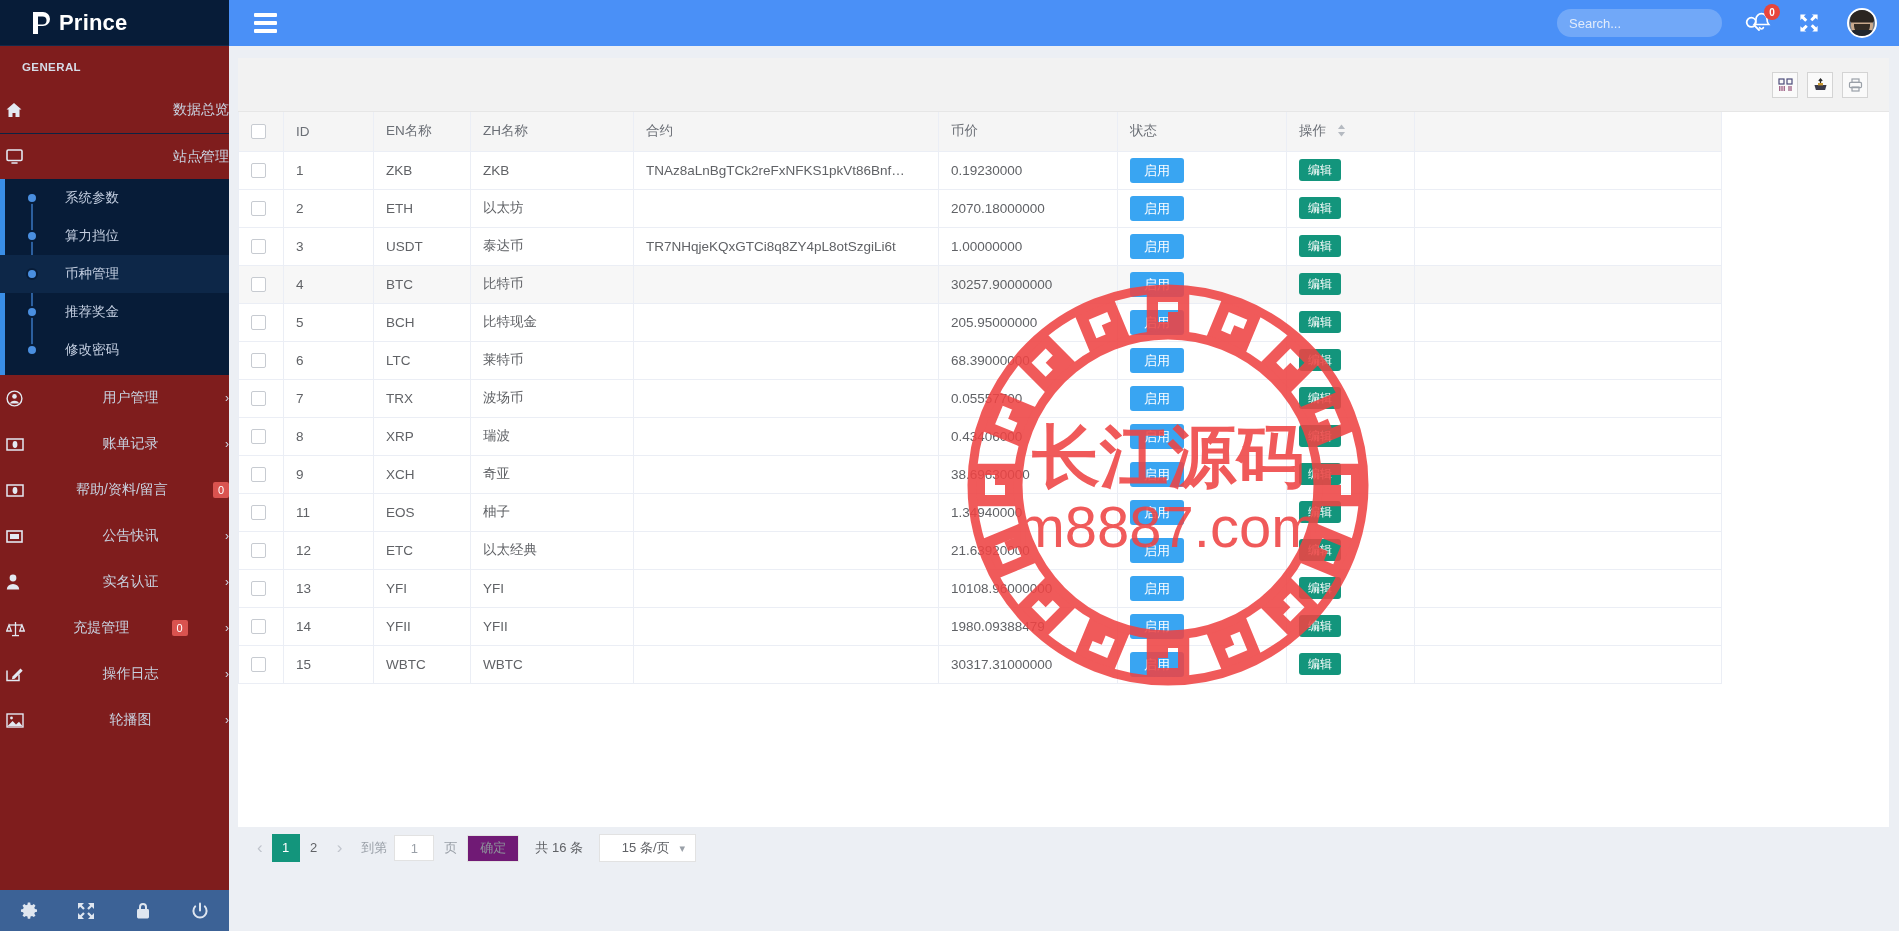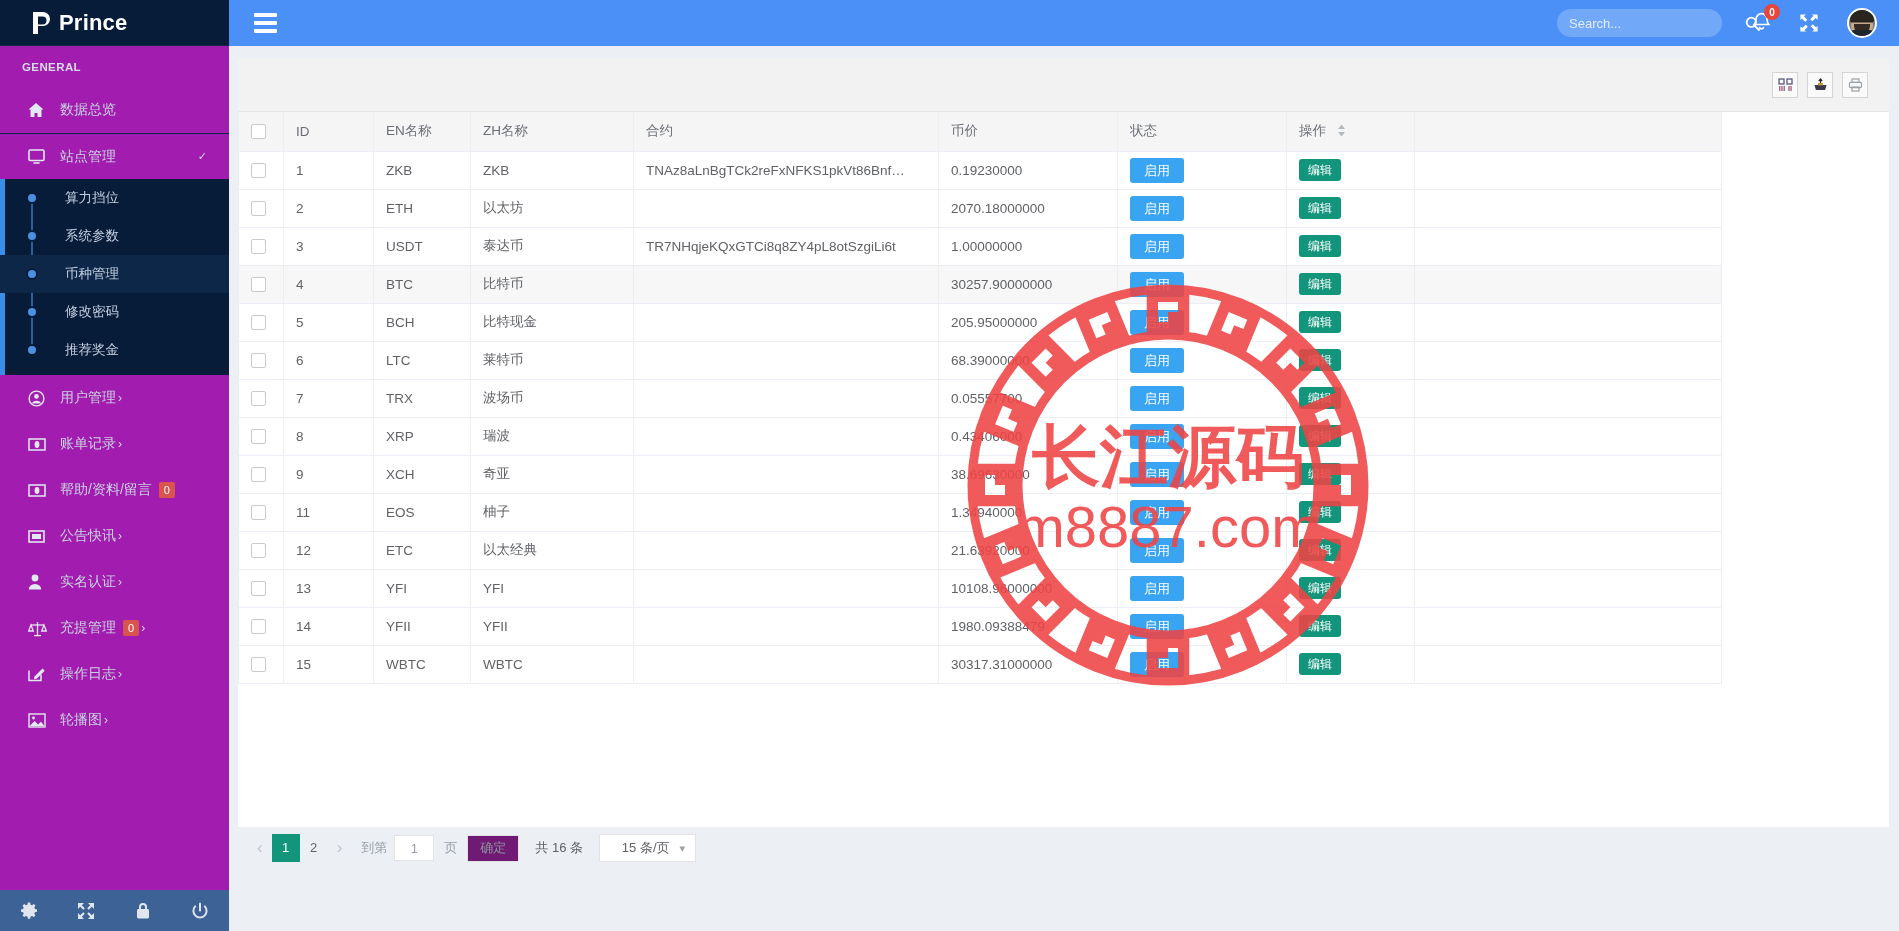--- a/index.html
+++ b/index.html
@@ -8,21 +8,21 @@
     font-family: "Liberation Sans", "DejaVu Sans", sans-serif;
     overflow: hidden;
     background: #eceff4;
   }
   #app { position: relative; width: 1899px; height: 931px; }
 
   
   #sidebar {
     position: absolute; left: 0; top: 0;
     width: 229px; height: 931px;
-    background: #a21caf;
+    background: #7f1d1d;
     color: #cfd8e6;
     z-index: 30;
   }
   .brand {
     height: 46px; background: #071c38;
     display: flex; align-items: center; padding-left: 27px;
     border-bottom: 1px solid #12294a;
   }
   .brand-logo {
     width: 26px; height: 26px; position: relative; margin-right: 6px;
@@ -31,24 +31,24 @@
   .brand-logo svg { display:block; }
   .brand-text {
     color: #ffffff; font-size: 22px; font-weight: bold; letter-spacing: .2px;
   }
   .nav-section {
     font-size: 11.5px; font-weight: bold; color: #d6dde8;
     padding: 15px 0 14px 22px; letter-spacing: .4px;
   }
   .nav-item {
     display: flex; align-items: center;
-    height: 46px; padding-left: 28px;
+    height: 46px; padding-left: 6px;
     font-size: 14px; color: #c8d2e0;
     border-top: 1px solid #0c2343;
-    position: relative; cursor: pointer;
+    position: relative; cursor: pointer; justify-content: space-between;
   }
   .nav-item.no-border { border-top: none; }
   .nav-ico {
     width: 22px; display: inline-flex; align-items: center; justify-content: flex-start;
     margin-right: 10px; color: #e3e9f2; flex: 0 0 auto;
   }
   .nav-label { white-space: nowrap; }
   .caret-right { margin-left: 2px; font-size: 12px; color: #cfd8e6; }
   .caret-down { position: absolute; right: 22px; font-size: 11px; color: #cfd8e6; }
   .badge {
@@ -267,37 +267,37 @@
         </svg>
       </span>
       <span class="nav-label">站点管理</span>
       <span class="caret-down">✓</span>
     </div>
 
     <div class="submenu">
       <div class="sub-rail"></div>
       <div class="sub-item">
         <span class="dot"></span>
-        <span>算力挡位</span>
+        <span>系统参数</span>
       </div>
       <div class="sub-item">
         <span class="dot"></span>
-        <span>系统参数</span>
+        <span>算力挡位</span>
       </div>
       <div class="sub-item active">
         <span class="dot"></span>
         <span>币种管理</span>
       </div>
       <div class="sub-item">
         <span class="dot"></span>
-        <span>修改密码</span>
+        <span>推荐奖金</span>
       </div>
       <div class="sub-item">
         <span class="dot"></span>
-        <span>推荐奖金</span>
+        <span>修改密码</span>
       </div>
     </div>
 
     <div class="nav-item no-border">
       <span class="nav-ico">
         <svg width="17" height="17" viewBox="0 0 17 17" fill="none" stroke="#e3e9f2" stroke-width="1.4">
           <circle cx="8.5" cy="8.5" r="7.4"></circle>
             <circle cx="8.5" cy="6.4" r="2.3" fill="#e3e9f2" stroke="none"></circle>
           <path d="M4 13.6 a4.6 3.6 0 0 1 9 0" fill="#e3e9f2" stroke="none"></path>
         </svg>

